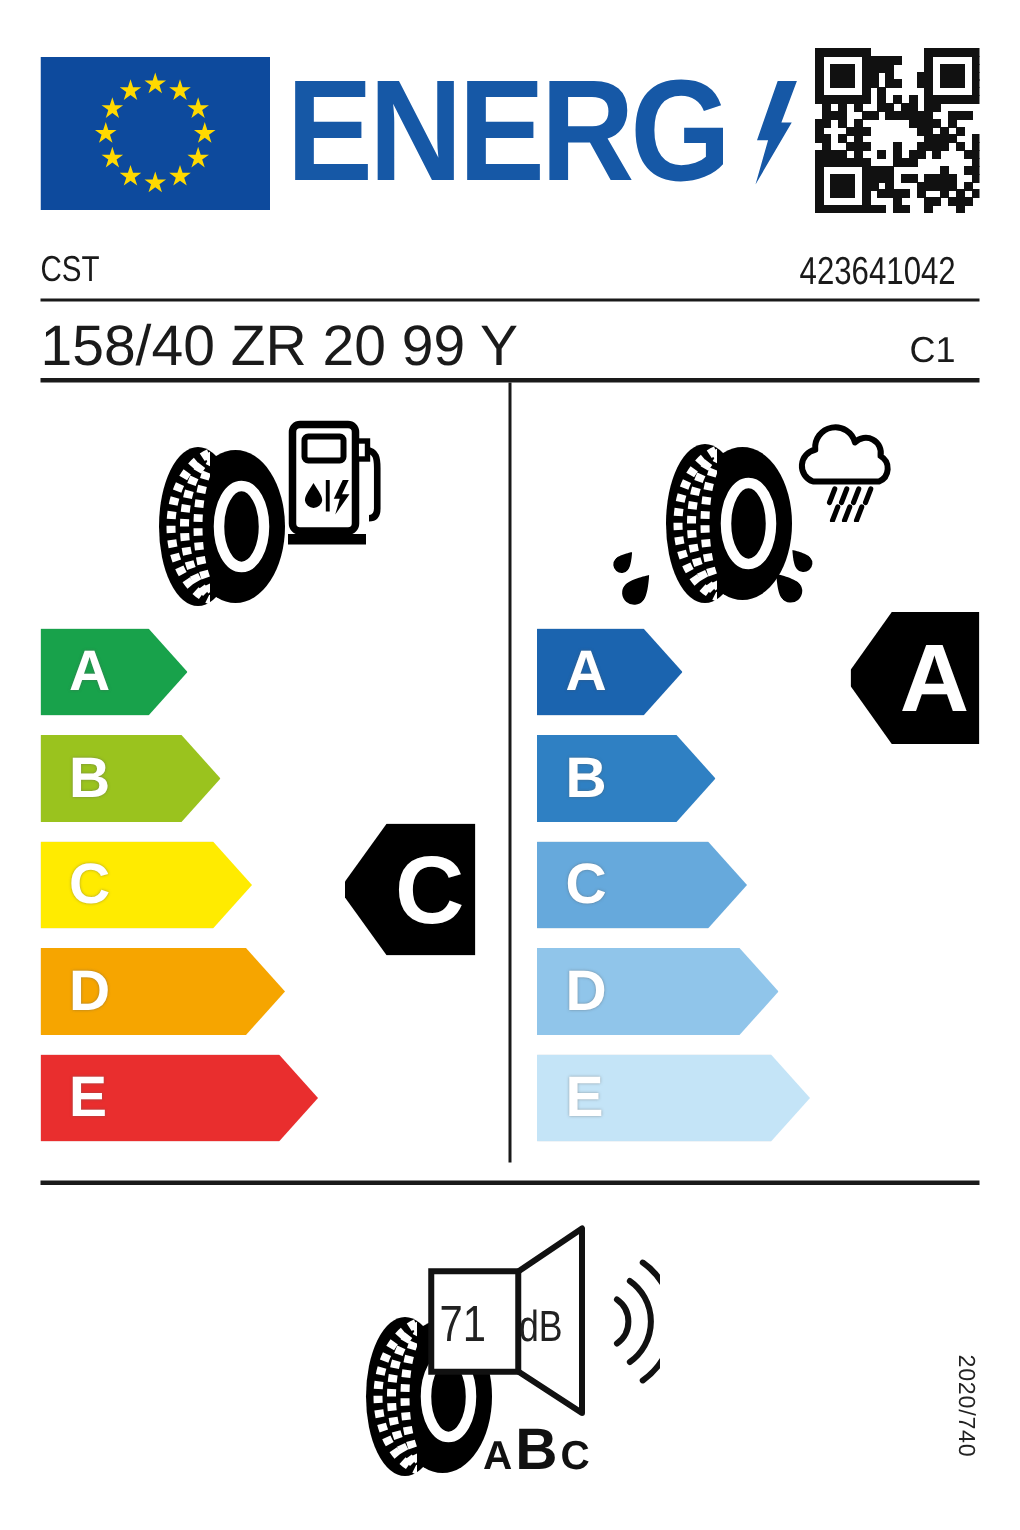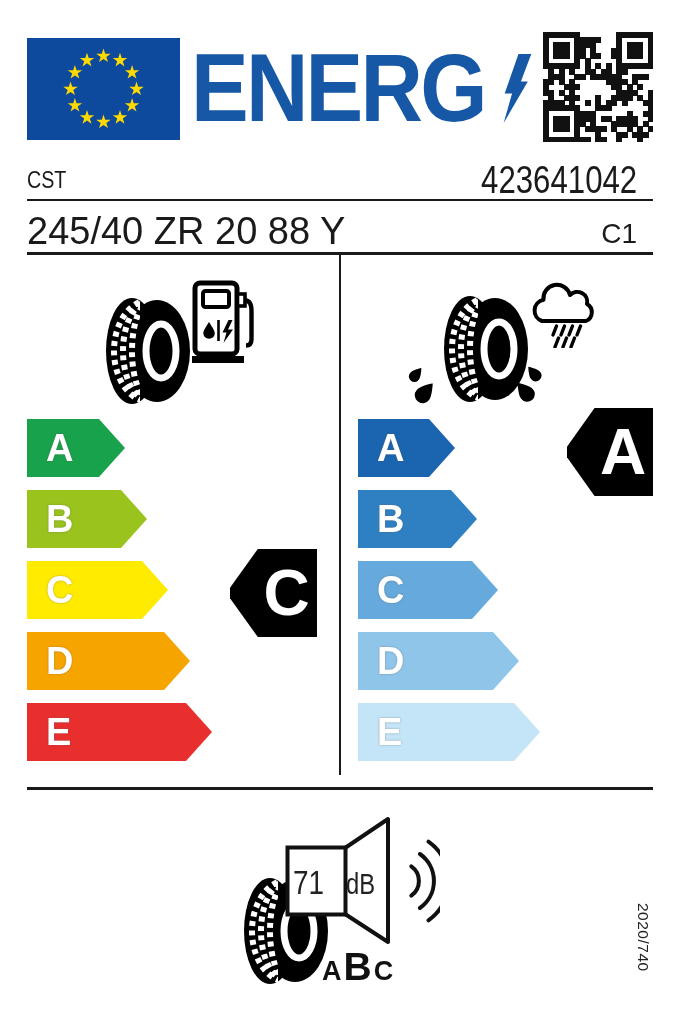--- a/index.html
+++ b/index.html
@@ -15,32 +15,32 @@
   .energ {
     left:191px; top:40px; font-size:96px; line-height:96px; font-weight:bold;
     letter-spacing:-3px; transform:scaleX(.9); transform-origin:0 0; white-space:nowrap;
   }
   .bolt { left:499px; top:54px; width:33px; height:69px; }
   .qr { left:543px; top:32px; width:110px; height:110px; }
 
   
   .supplier { left:27px; top:165px; font-size:24px; line-height:30px; }
   .supplier .t { display:inline-block; transform:scaleX(.82); transform-origin:0 0; }
-  .article { right:27px; top:165px; font-size:39px; line-height:30px; text-align:right; }
+  .article { right:27px; top:165px; font-size:26px; line-height:30px; text-align:right; }
   .article .t { display:inline-block; transform:scaleX(.8); transform-origin:100% 0; }
 
   .rule { position:absolute; left:27px; width:626px; background:#1a1a1a; }
   .rule1 { top:199px; height:2px; }
   .rule2 { top:252px; height:3px; }
   .rule3 { top:787px; height:3px; }
   .vdivider { left:339px; top:255px; width:2px; height:520px; background:#1a1a1a; }
 
   
   .size { left:27px; top:212px; font-size:38px; line-height:38px; letter-spacing:0; white-space:nowrap; }
-  .classc1 { right:27px; top:220px; font-size:28px; line-height:28px; }
+  .classc1 { right:27px; top:220px; font-size:24px; line-height:28px; }
 
   
   .fuel-icon-group { left:95px; top:280px; width:160px; height:125px; }
   .wet-icon-group  { left:405px; top:280px; width:210px; height:125px; }
   .noise-group { left:235px; top:815px; width:250px; height:180px; }
 
   
   .scale { position:absolute; top:419px; display:flex; flex-direction:column; gap:13px; }
   #fuelScale { left:27px; }
   #wetScale { left:358px; }
@@ -365,21 +365,21 @@
         <rect x="57.62" y="104.76" width="6" height="6"></rect>
         <rect x="73.33" y="104.76" width="6" height="6"></rect>
         <rect x="94.29" y="104.76" width="6" height="6"></rect>
       </g>
   </svg>
 
   <div class="abs supplier"><span class="t">CST</span></div>
   <div class="abs article"><span class="t">423641042</span></div>
   <div class="rule rule1"></div>
 
-  <div class="abs size">245/40 ZR 20 88 Y</div>
+  <div class="abs size">158/40 ZR 20 99 Y</div>
   <div class="abs classc1">C1</div>
   <div class="rule rule2"></div>
   <div class="abs vdivider"></div>
 
   <div class="abs fuel-icon-group">
     <svg class="abs" style="left:5px;top:18px" width="92" height="106">
         <use href="#tyre"></use>
       </svg>
     <svg class="abs" style="left:97px;top:0" width="62" height="86" viewBox="0 0 62 86">
       <rect x="3" y="3" width="42" height="71" rx="5" fill="#fff" stroke="#000" stroke-width="5"></rect>

